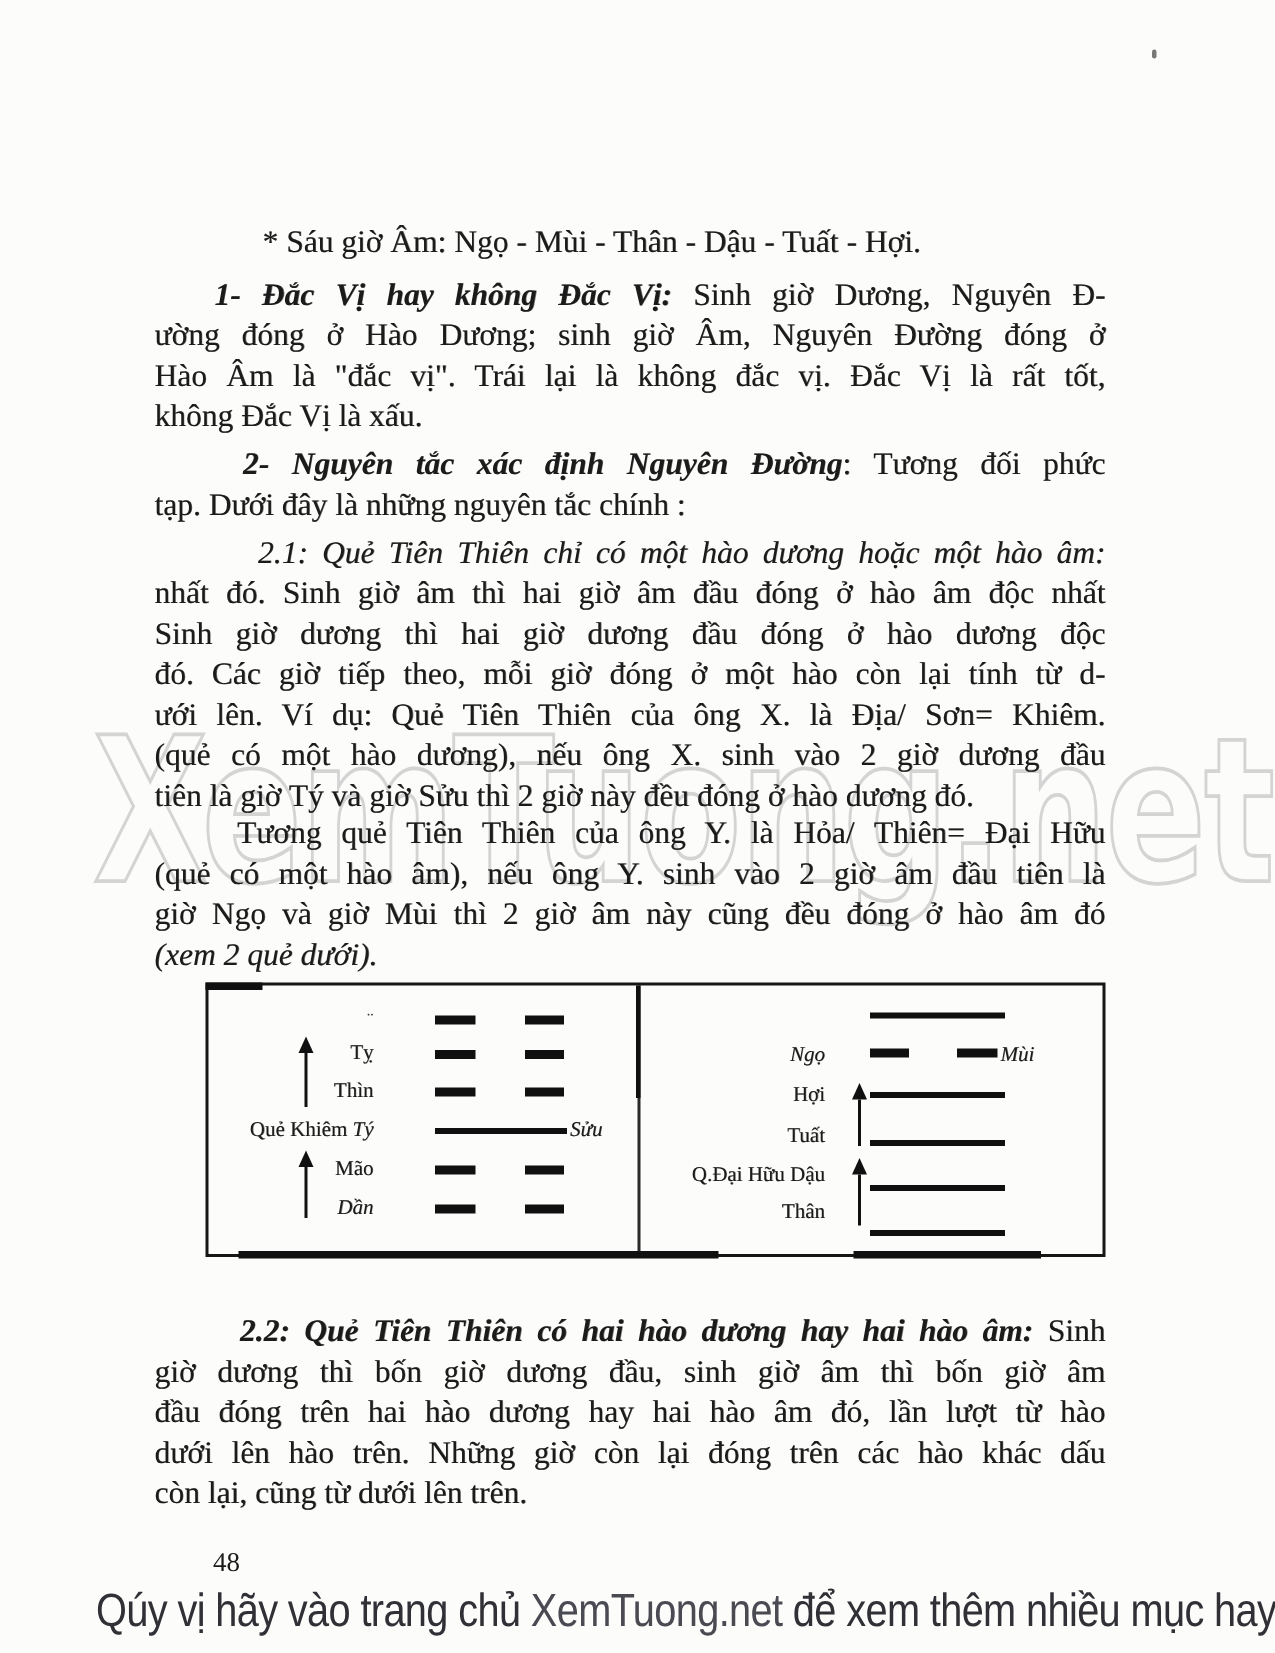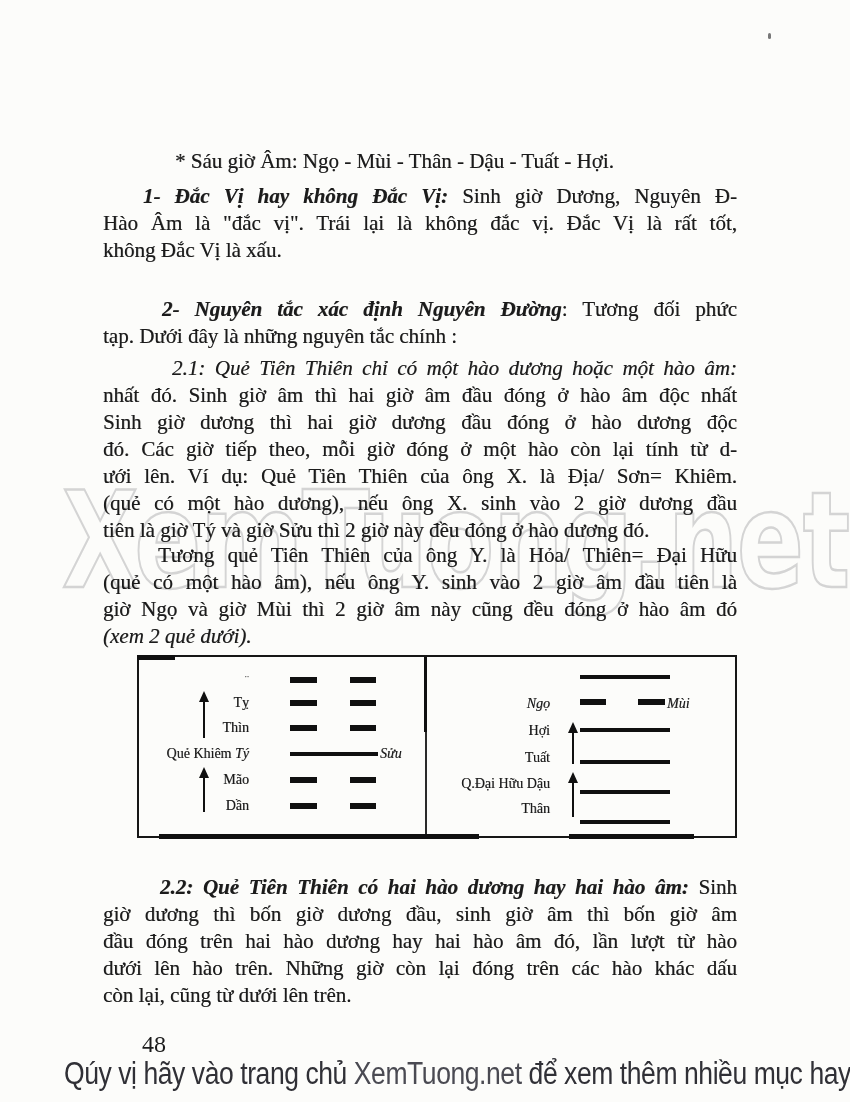--- a/index.html
+++ b/index.html
@@ -39,21 +39,21 @@
   .dlabel{
     position:absolute;font-size:14px;line-height:26px;text-align:right;
     white-space:nowrap;text-shadow:0.4px 0.2px 0 rgba(25,25,25,0.5);
   }
   .artifact{font-size:13px;color:#3d3d3d;text-shadow:none;}
   .hline{position:absolute;background:#101010;}
   .arrow{position:absolute;width:12px;}
   .arrow .head{width:0;height:0;margin:0 auto;border-left:5px solid transparent;border-right:5px solid transparent;border-bottom:11px solid #101010;}
   .arrow .shaft{width:2px;margin:0 auto;background:#101010;}
   
-  .pageno{position:absolute;left:142px;top:1031px;z-index:2;font-size:24px;}
+  .pageno{position:absolute;left:142px;top:1031px;z-index:2;font-size:18px;}
   .footer{
     position:absolute;left:64px;top:1056px;z-index:2;white-space:nowrap;
     font-family:"Liberation Sans",sans-serif;font-size:31px;line-height:36px;
     letter-spacing:-0.5px;color:#303036;
     transform:scaleX(0.855);transform-origin:0 0;
   }
   .footer .brand{color:#4a4a52;}
   .speck{position:absolute;left:768px;top:33px;width:3px;height:6px;background:#787878;border-radius:2px;}
 </style>
 </head>
@@ -62,20 +62,21 @@
 <div class="page">
 
   <div class="watermark">XemTuong.net</div>
 
   <div>
       <div class="para" style="top: 148px;">
         <div class="tline" style="text-indent: 72px;"><span>* Sáu giờ Âm: Ngọ - Mùi - Thân - Dậu - Tuất - Hợi.</span></div>
       </div>
       <div class="para" style="top: 183px;">
         <div class="tline just" style="text-indent: 40px;"><span class="bi">1- Đắc Vị hay không Đắc Vị:</span><span> Sinh giờ Dương, Nguyên Đ-</span></div>
+        <div class="tline just"><span>ường đóng ở Hào Dương; sinh giờ Âm, Nguyên Đường đóng ở</span></div>
         <div class="tline just"><span>Hào Âm là "đắc vị". Trái lại là không đắc vị. Đắc Vị là rất tốt,</span></div>
         <div class="tline"><span>không Đắc Vị là xấu.</span></div>
       </div>
       <div class="para" style="top: 296px;">
         <div class="tline just" style="text-indent: 59px;"><span class="bi">2- Nguyên tắc xác định Nguyên Đường</span><span>: Tương đối phức</span></div>
         <div class="tline"><span>tạp. Dưới đây là những nguyên tắc chính :</span></div>
       </div>
       <div class="para" style="top: 355px;">
         <div class="tline just" style="text-indent: 69px;"><span class="i">2.1: Quẻ Tiên Thiên chỉ có một hào dương hoặc một hào âm:</span></div>
         <div class="tline just"><span>nhất đó. Sinh giờ âm thì hai giờ âm đầu đóng ở hào âm độc nhất</span></div>
@@ -125,21 +126,21 @@
         <div class="hline" style="left: 211px; top: 43px; width: 26px; height: 6px;"></div>
         <div class="dlabel" style="left: 4px; width: 106px; top: 58px;"><span>Thìn</span></div>
         <div class="hline" style="left: 151px; top: 68px; width: 27px; height: 6px;"></div>
         <div class="hline" style="left: 211px; top: 68px; width: 26px; height: 6px;"></div>
         <div class="dlabel" style="left: 4px; width: 106px; top: 84px; text-align: right;"><span>Quẻ Khiêm </span><span class="i">Tý</span></div>
         <div class="hline" style="left: 151px; top: 95px; width: 88px; height: 4px;"></div>
         <div class="dlabel i" style="left: 241px; top: 84px; width: 60px; text-align: left;">Sửu</div>
         <div class="dlabel" style="left: 4px; width: 106px; top: 110px;"><span>Mão</span></div>
         <div class="hline" style="left: 151px; top: 120px; width: 27px; height: 6px;"></div>
         <div class="hline" style="left: 211px; top: 120px; width: 26px; height: 6px;"></div>
-        <div class="dlabel" style="left: 4px; width: 106px; top: 136px;"><span>Dần</span></div>
+        <div class="dlabel" style="left: 4px; width: 106px; top: 136px; font-style: italic;"><span>Dần</span></div>
         <div class="hline" style="left: 151px; top: 146px; width: 27px; height: 6px;"></div>
         <div class="hline" style="left: 211px; top: 146px; width: 26px; height: 6px;"></div>
       </div>
 
     <div class="panel" id="panel-right">
       <div class="arrow" style="left:140px;top:65px;">
         <div class="head"></div>
         <div class="shaft" style="height:31px;"></div>
       </div>
       <div class="arrow" style="left:140px;top:115px;">

